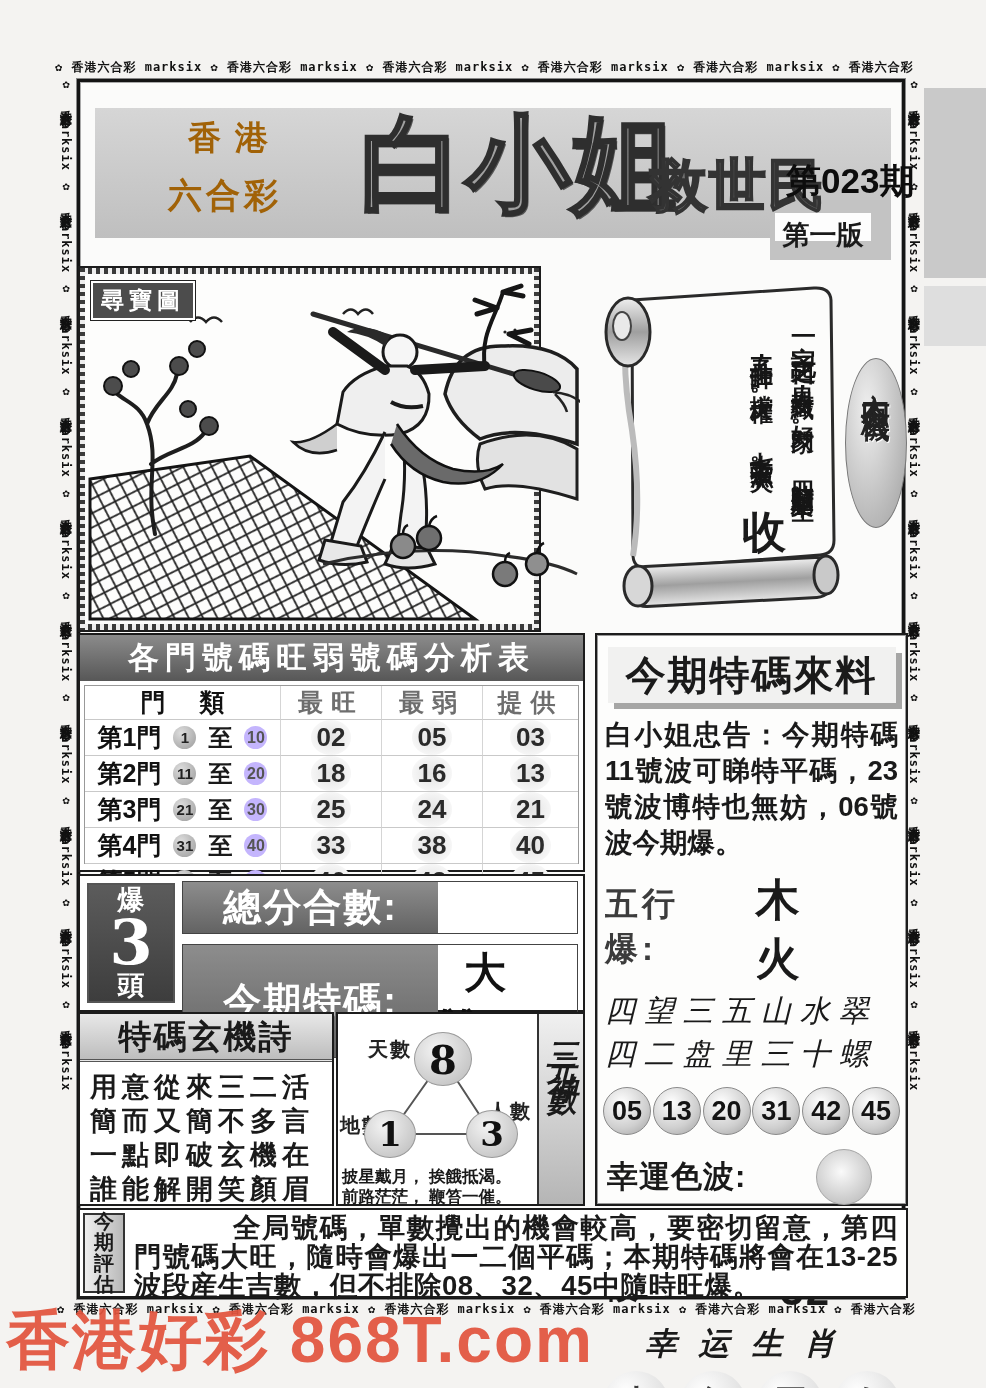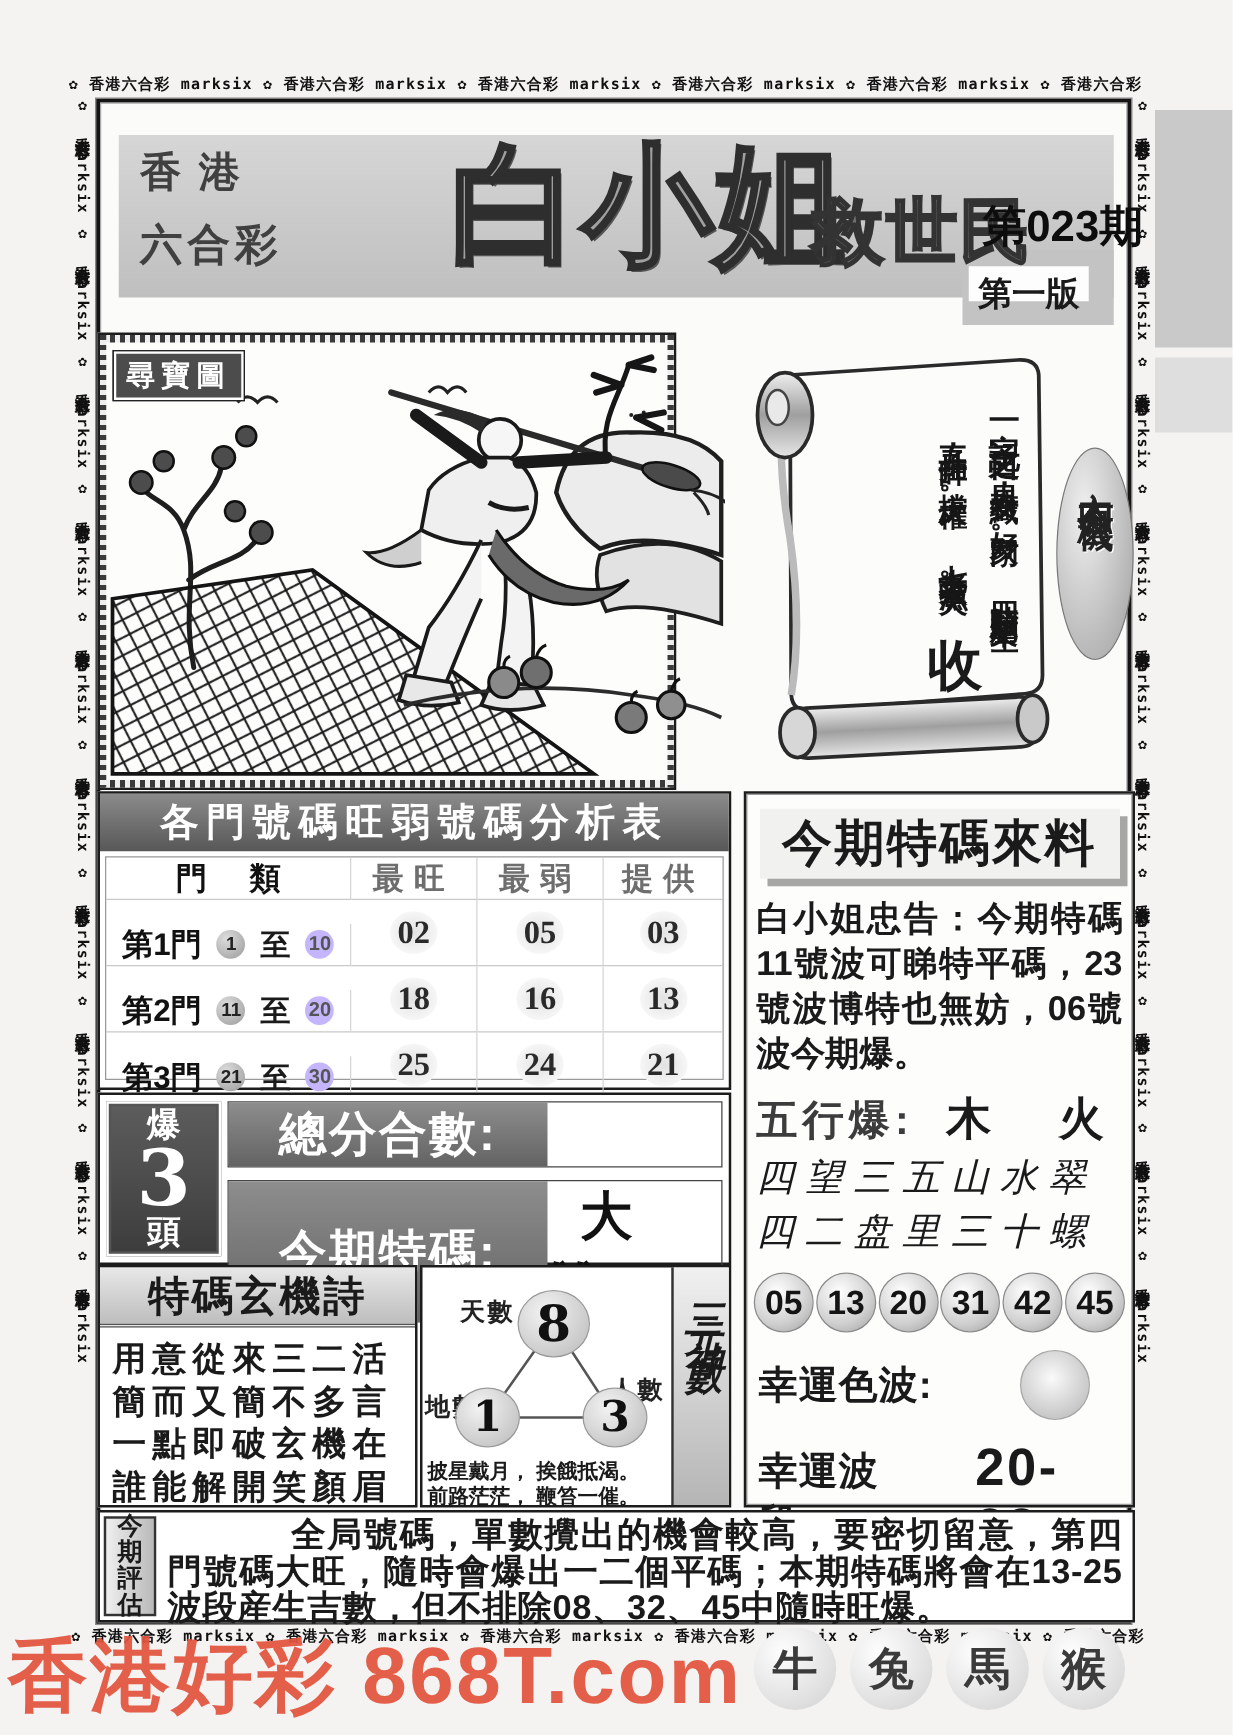--- a/index.html
+++ b/index.html
@@ -26,22 +26,22 @@
   #frame { left:77px; top:79px; width:828px; height:1220px;
            border:3px solid #141414; box-shadow:0 0 0 1px #888, inset 0 0 0 1px #aaa;
            background:#fbfbfa; }
   #edge-patch { left:924px; top:88px; width:62px; height:190px; background:#c9c9c9; }
   #edge-patch2 { left:924px; top:286px; width:62px; height:60px; background:#dedede; }
 
   
   #header-band { left:95px; top:108px; width:796px; height:130px;
                  background:linear-gradient(#d6d6d6,#bfbfbf); }
   #header-band2 { left:770px; top:200px; width:121px; height:60px; background:#c3c3c3; }
-  #brand { left:112px; top:116px; width:170px; text-align:left;
-           font-family:"DejaVu Serif", serif; font-weight:bold; color:#404040; }
+  #brand { left:112px; top:116px; width:170px; text-align:right;
+           font-family:"DejaVu Serif", serif; font-weight:bold; color:#a16207; }
   #brand .l1 { font-size:33px; letter-spacing:14px; }
   #brand .l2 { font-size:34px; letter-spacing:4px; margin-top:12px; }
   #masthead { left:360px; top:96px; font-size:104px; font-weight:900; color:#a0a0a0;
               letter-spacing:2px; -webkit-text-stroke:3px #2e2e2e;
               text-shadow:2px 2px 0 #555; white-space:nowrap; }
   #masthead-sub { left:650px; top:148px; font-size:57px; font-weight:900; color:#6f6f6f;
                   -webkit-text-stroke:2px #333; letter-spacing:2px; }
   #issue { left:786px; top:158px; font-size:35px; font-weight:900; color:#0d0d0d; }
   #edition { left:775px; top:213px; width:96px; height:28px; background:#fdfdfd;
              text-align:center; line-height:44px; font-size:27px; font-weight:900; }
@@ -81,29 +81,29 @@
   #analysis .grid { position:absolute; top:50px; left:4px; right:4px; bottom:6px;
                     border:1px solid #999; display:grid;
                     grid-template-columns:196px 101px 101px 1fr;
                     grid-template-rows:34px repeat(5,1fr); }
   #analysis .grid > div { border-bottom:1px solid #c9c9c9; border-right:1px solid #d5d5d5;
                           display:flex; align-items:center; justify-content:center; }
   #analysis .grid > div:nth-child(4n) { border-right:none; }
   #analysis .grid > div:nth-last-child(-n+4) { border-bottom:none; }
   .hd { font-weight:900; font-size:25px; color:#6e6e6e; letter-spacing:8px; }
   .hd.first { color:#111; letter-spacing:34px; text-indent:34px; }
-  .gate { gap:12px;margin-top:19px; }
+  .gate { gap:12px; }
   .gate .g { font-weight:900; font-size:25px; color:#111; }
   .badge { display:inline-flex; align-items:center; justify-content:center;
            width:23px; height:23px; border-radius:50%; font-size:15px; font-weight:bold; }
   .badge.dark  { background:radial-gradient(circle at 35% 30%,#ddd,#9a9a9a); color:#222; }
   .badge.light { background:#c4b5fd; color:#555; font-size:16px; }
   .zhi { font-weight:900; font-size:24px; }
   .val { font-weight:900; font-size:26px; color:#2a2a2a; }
-  .val span { background:radial-gradient(#e2e2e2,#f6f6f6 70%); border-radius:50%; padding:2px 6px;font-family:Liberation Serif, serif; }
+  .val span { background:radial-gradient(#e2e2e2,#f6f6f6 70%); border-radius:50%; padding:2px 6px; }
 
   
   #bao { left:78px; top:874px; width:507px; height:138px; border:2px solid #1c1c1c;
          background:#fff; display:flex; }
   #bao-label { width:92px; margin:5px; background:linear-gradient(#5d5d5d,#3c3c3c);
                box-shadow:inset 0 0 0 2px #fff, inset 0 0 0 4px #555;
                color:#fff; display:flex; flex-direction:column; align-items:center;
                justify-content:center; }
   #bao-label .c { font-size:27px; font-weight:900; line-height:27px; }
   #bao-label .n { font-family:"DejaVu Serif", serif; font-size:62px; font-weight:900;
@@ -153,21 +153,21 @@
   
   #feature { left:595px; top:633px; width:313px; height:573px; border:2px solid #1c1c1c;
              box-shadow:inset 0 0 0 1px #999; background:#fdfdfc; }
   #feature-title { margin:12px auto 0; width:288px; height:56px; background:#f1f1f0;
                    box-shadow:6px 6px 0 rgba(60,60,60,.45); text-align:center;
                    line-height:56px; font-size:40px; font-weight:900; letter-spacing:2px; }
   #advice { margin:14px 8px 0; font-size:27.5px; font-weight:900; line-height:36px;
             text-align:justify; }
   #wuxing { margin:10px 8px 0; display:flex; align-items:baseline; }
   #wuxing .k { font-size:33px; font-weight:900; color:#3c3c3c; letter-spacing:4px; }
-  #wuxing .w { font-size:36px; font-weight:900; margin-left:26px; word-spacing:44px; }
+  #wuxing .w { font-size:44px; font-weight:900; margin-left:26px; word-spacing:44px; }
   .callig { margin:2px 8px 0; font-family:"DejaVu Serif", serif; font-style:italic;
             font-weight:normal; font-size:30px; letter-spacing:9px; white-space:nowrap; }
   #balls { margin:12px 4px 0; display:flex; justify-content:space-between; padding:0 2px; }
   .ball { width:48px; height:48px; border-radius:50%;
           background:radial-gradient(circle at 38% 32%, #fff 0%, #cfcfcf 60%, #9f9f9f 100%);
           border:1px solid #8a8a8a; display:flex; align-items:center; justify-content:center;
           font-size:27px; font-weight:900; color:#141414; }
   .lucky-row { margin:14px 10px 0; display:flex; align-items:center; }
   .lucky-row .k { font-size:31px; font-weight:900; letter-spacing:1px; }
   #color-ball { width:56px; height:56px; border-radius:50%; margin-left:70px;

